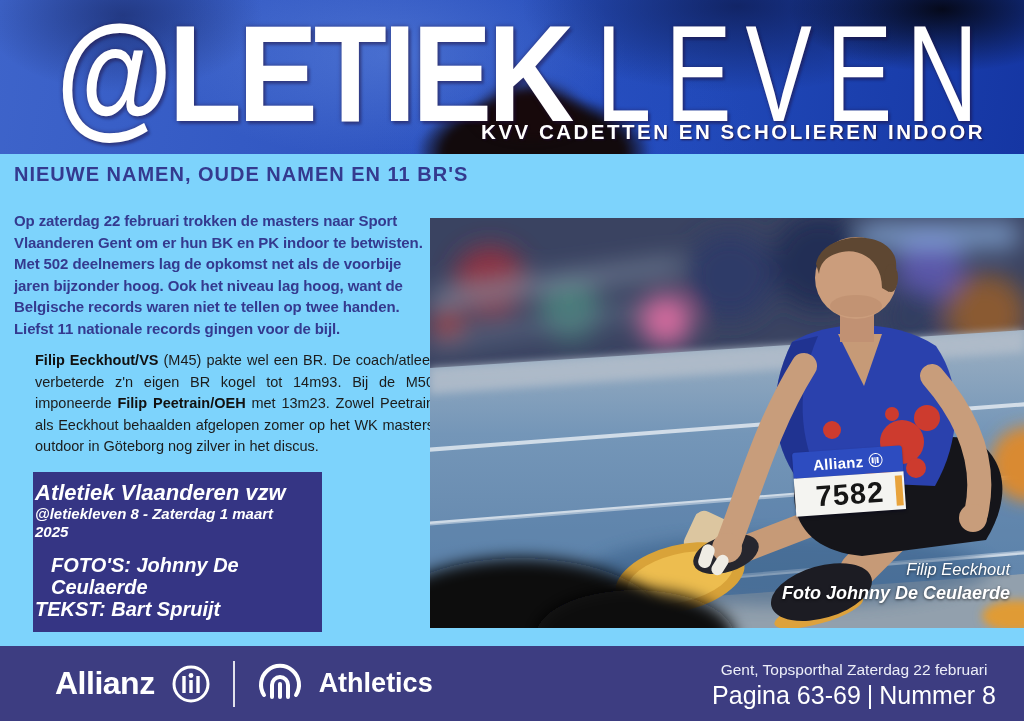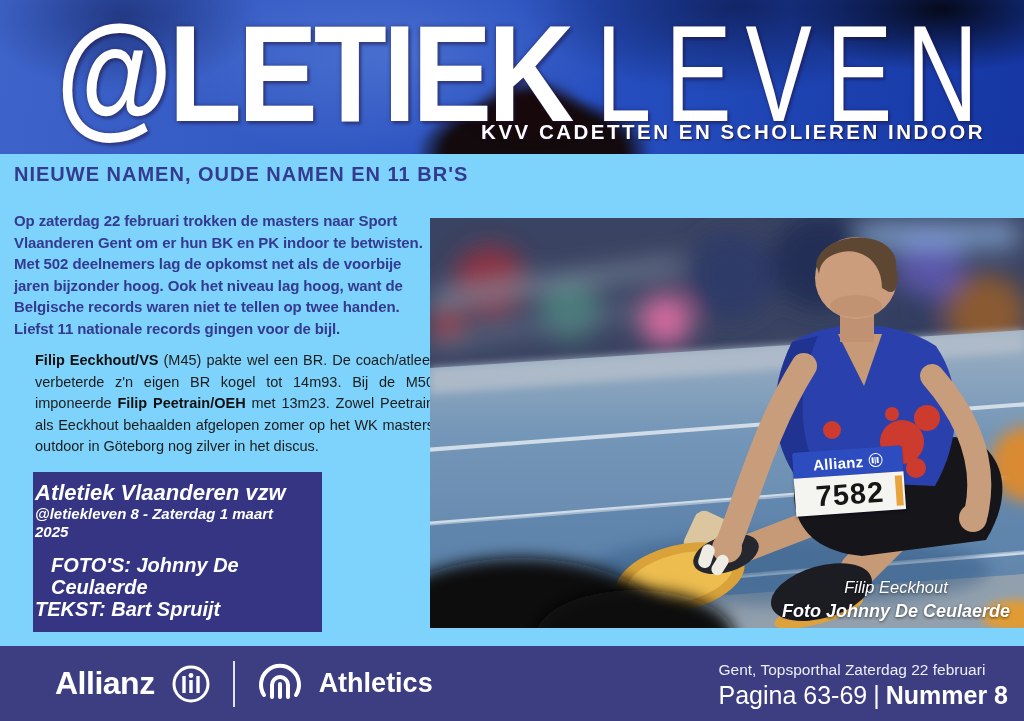--- a/index.html
+++ b/index.html
@@ -90,37 +90,37 @@
   }
   .bib-logo-circle i { display:block; width:1.5px; height:6px; background:#fff; }
   .bib-logo-circle i:nth-child(2) { height:7px; }
   .bib-num {
     position:relative; background:#f4f4f1; color:#161616; text-align:center;
     font-weight:bold; font-size:29px; line-height:38px; height:38px; letter-spacing:1px;
     box-shadow:0 2px 3px rgba(0,0,30,.35);
   }
   .bib-sticker { position:absolute; right:2px; top:4px; width:7px; height:30px; background:#e8a33c; }
   .photo-caption {
-    position:absolute; right:14px; bottom:4px; text-align:center; color:#fff;
+    position:absolute; right:14px; bottom:22px; text-align:right; color:#fff;
     font-style:italic; text-shadow:0 1px 3px rgba(0,0,0,.6);
   }
   .caption-name { font-size:16.5px; line-height:24px; }
   .caption-credit { font-size:18px; font-weight:bold; line-height:25px; }
 
   
   .footer { position:absolute; left:0; top:646px; width:1024px; height:75px; background:#3d3d81; }
   .footer-left { position:absolute; left:55px; top:0; height:75px; display:flex; align-items:center; gap:16px; }
   .allianz-wordmark { color:#fff; font-weight:bold; font-size:32px; letter-spacing:-0.5px; }
   .footer-divider { width:2px; height:46px; background:rgba(255,255,255,.85); margin:0 6px; }
   .athletics-wordmark { color:#fff; font-weight:bold; font-size:27px; }
-  .footer-right { position:absolute; right:16px; top:14px; text-align:left; color:#fff; }
+  .footer-right { position:absolute; right:28px; top:14px; text-align:center; color:#fff; }
   .footer-event { font-size:15.5px; line-height:20px; color:#eceef8; }
   .footer-pages { font-size:25px; line-height:30px; }
   .footer-pages .sep { padding:0 6px; font-weight:normal; }
-  .footer-pages .bold { font-weight:bold; }
+  .footer-pages .bold { font-weight:normal; }
 </style>
 </head>
 <body>
 
 <div class="page">
 
   <div class="header">
     <div class="head-silhouette"></div>
     <div class="head-silhouette2"></div>
     <div class="logo-bold">@LETIEK</div>

